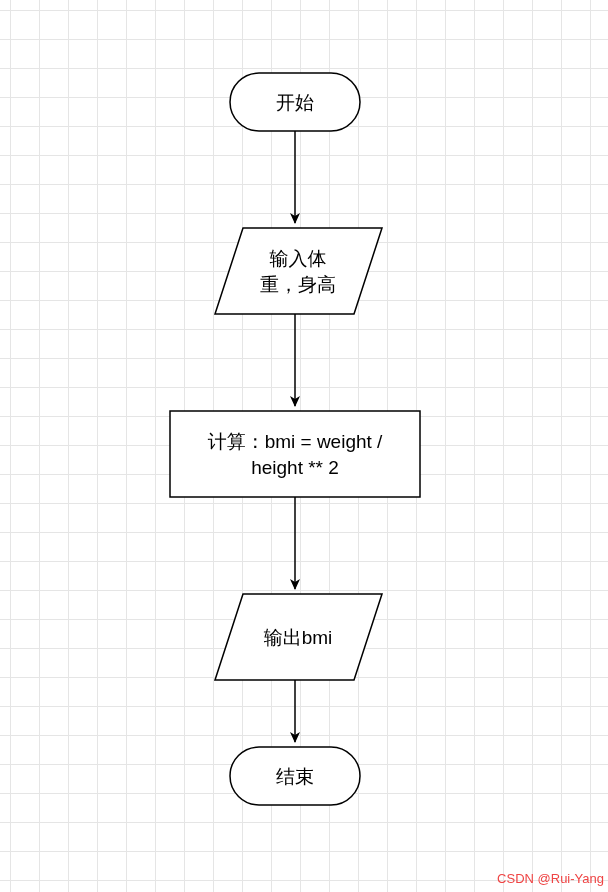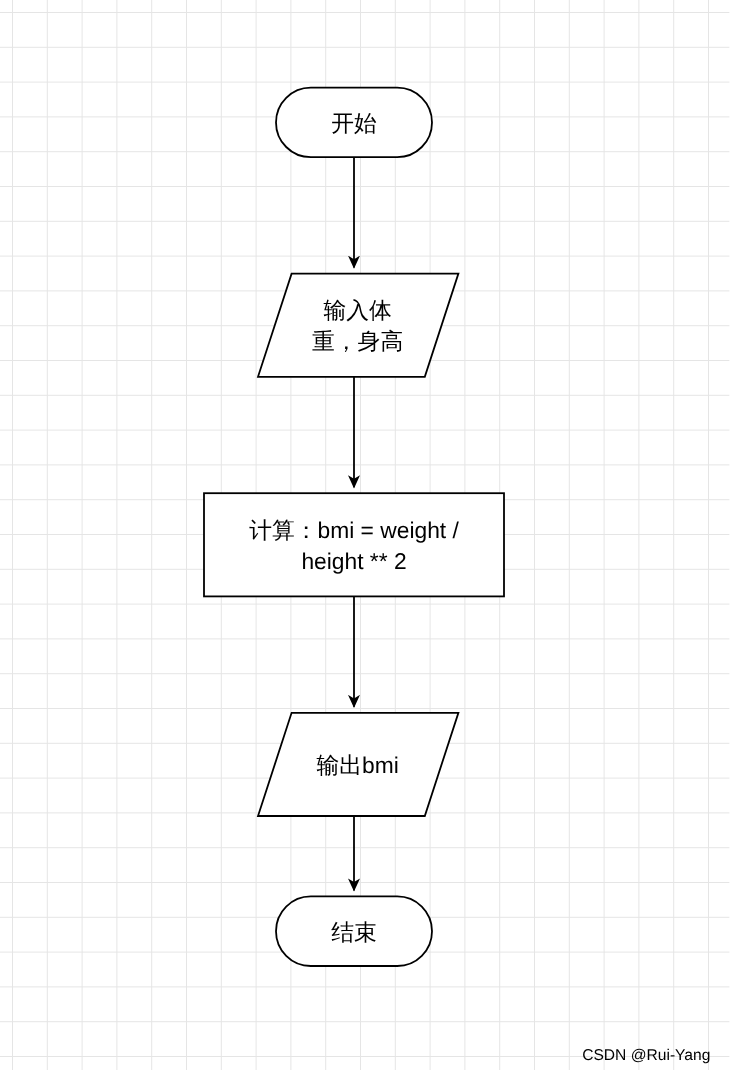--- a/index.html
+++ b/index.html
@@ -40,23 +40,23 @@
     stroke-width: 1.5;
   }
   .arrow-line {
     stroke: #000000;
     stroke-width: 1.5;
     fill: none;
   }
   .watermark {
     position: absolute;
     bottom: 6px;
-    right: 16px;
+    right: 4px;
     font-size: 13px;
-    color: #000000;
+    color: #ef4444;
     font-family: Arial, sans-serif;
     margin-top: 20px;
   }
 </style>
 </head>
 <body>
 
 <div class="grid-bg"></div>
 
 <svg width="608" height="892">

